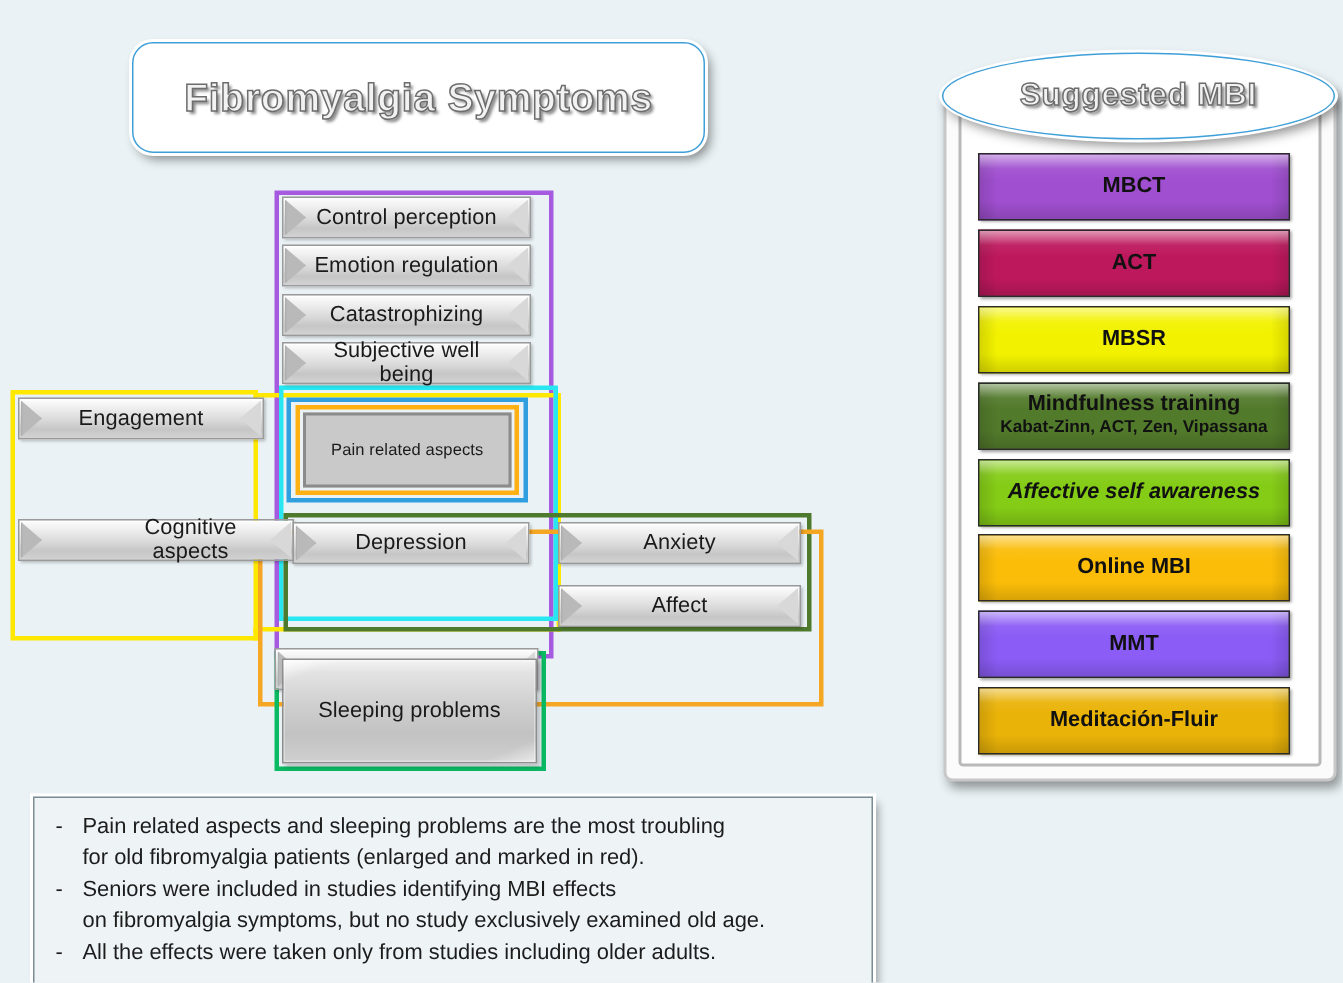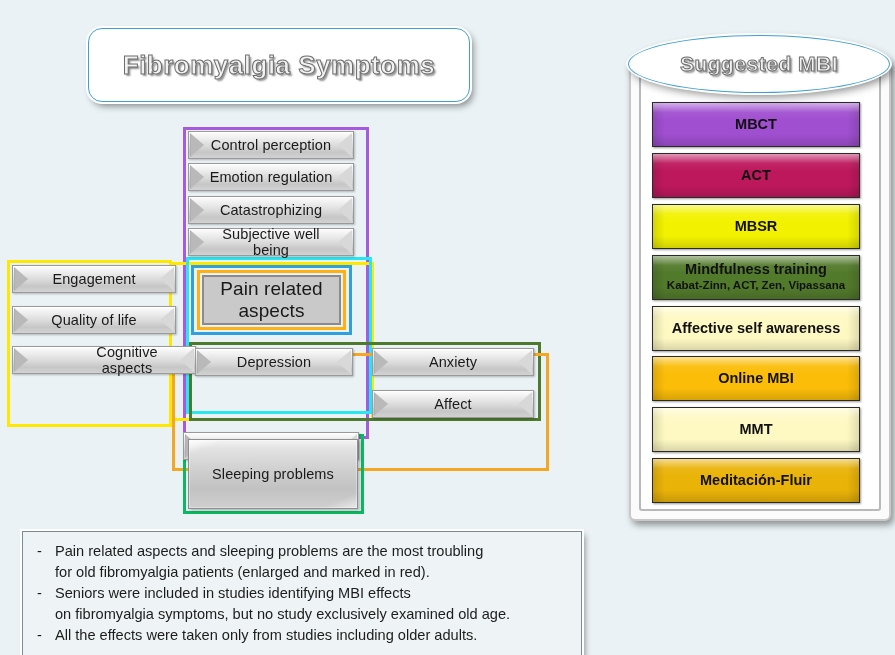--- a/index.html
+++ b/index.html
@@ -179,30 +179,27 @@
   <div class="greybox" style="left:188px;top:182px;width:166px;height:28px;z-index:5;">
     <span class="lbl">Catastrophizing</span>
   </div>
   <div class="greybox" style="left:188px;top:214px;width:166px;height:28px;z-index:5;">
     <span class="lbl">Subjective well being</span>
   </div>
 
   <div class="greybox" style="left:12px;top:251px;width:164px;height:28px;z-index:5;">
     <span class="lbl">Engagement</span>
   </div>
-  <div class="greybox" style="left:12px;top:292px;width:164px;height:28px;z-index:5;">
-    <span class="lbl">Quality of life</span>
-  </div>
   <div class="greybox" style="left:12px;top:332px;width:184px;height:28px;z-index:5;padding-left:46px;">
     <span class="lbl">Cognitive aspects</span>
   </div>
 
   <div class="outline" style="left:197px;top:256px;width:149px;height:60px;border:3px solid #ffb114;z-index:5;"></div>
   <div class="greybox bigbox" style="left:202px;top:261px;width:139px;height:50px;z-index:6;border:2px solid #8b8b8b;background:#c9c9c9;box-shadow:none;">
-    <span class="lbl red" style="font-size:19px;">Pain related aspects</span>
+    <span class="lbl red" style="font-size:11px;text-align:right;">Pain related aspects</span>
   </div>
 
   <div class="greybox" style="left:195px;top:334px;width:158px;height:28px;z-index:5;">
     <span class="lbl">Depression</span>
   </div>
   <div class="greybox" style="left:183px;top:376px;width:176px;height:28px;z-index:5;margin-top:42px;">
     <span class="lbl">Stress</span>
   </div>
 
   <div class="greybox" style="left:372px;top:334px;width:162px;height:28px;z-index:5;">
@@ -234,29 +231,29 @@
   </div>
   <div class="mbibox" style="left:652px;top:190px;width:208px;height:45px;background:#f2f200;">
     <div class="sheen"></div>
     <span class="t1">MBSR</span>
   </div>
   <div class="mbibox" style="left:652px;top:241px;width:208px;height:45px;background:#527a2b;">
     <div class="sheen"></div>
     <span class="t1">Mindfulness training</span>
     <span class="t2">Kabat-Zinn, ACT, Zen, Vipassana</span>
   </div>
-  <div class="mbibox" style="left:652px;top:292px;width:208px;height:45px;background:#fef9c3;">
+  <div class="mbibox" style="left:652px;top:292px;width:208px;height:45px;background:#84cc16;font-style:italic;">
     <div class="sheen"></div>
     <span class="t1">Affective self awareness</span>
   </div>
   <div class="mbibox" style="left:652px;top:342px;width:208px;height:45px;background:#fbbd08;">
     <div class="sheen"></div>
     <span class="t1">Online MBI</span>
   </div>
-  <div class="mbibox" style="left:652px;top:393px;width:208px;height:45px;background:#fef9c3;">
+  <div class="mbibox" style="left:652px;top:393px;width:208px;height:45px;background:#8b5cf6;">
     <div class="sheen"></div>
     <span class="t1">MMT</span>
   </div>
   <div class="mbibox" style="left:652px;top:444px;width:208px;height:45px;background:#eab308;">
     <div class="sheen"></div>
     <span class="t1">Meditación-Fluir</span>
   </div>
 
   <div class="notes" style="left:22px;top:517px;width:560px;height:126px;">
     <ul>

